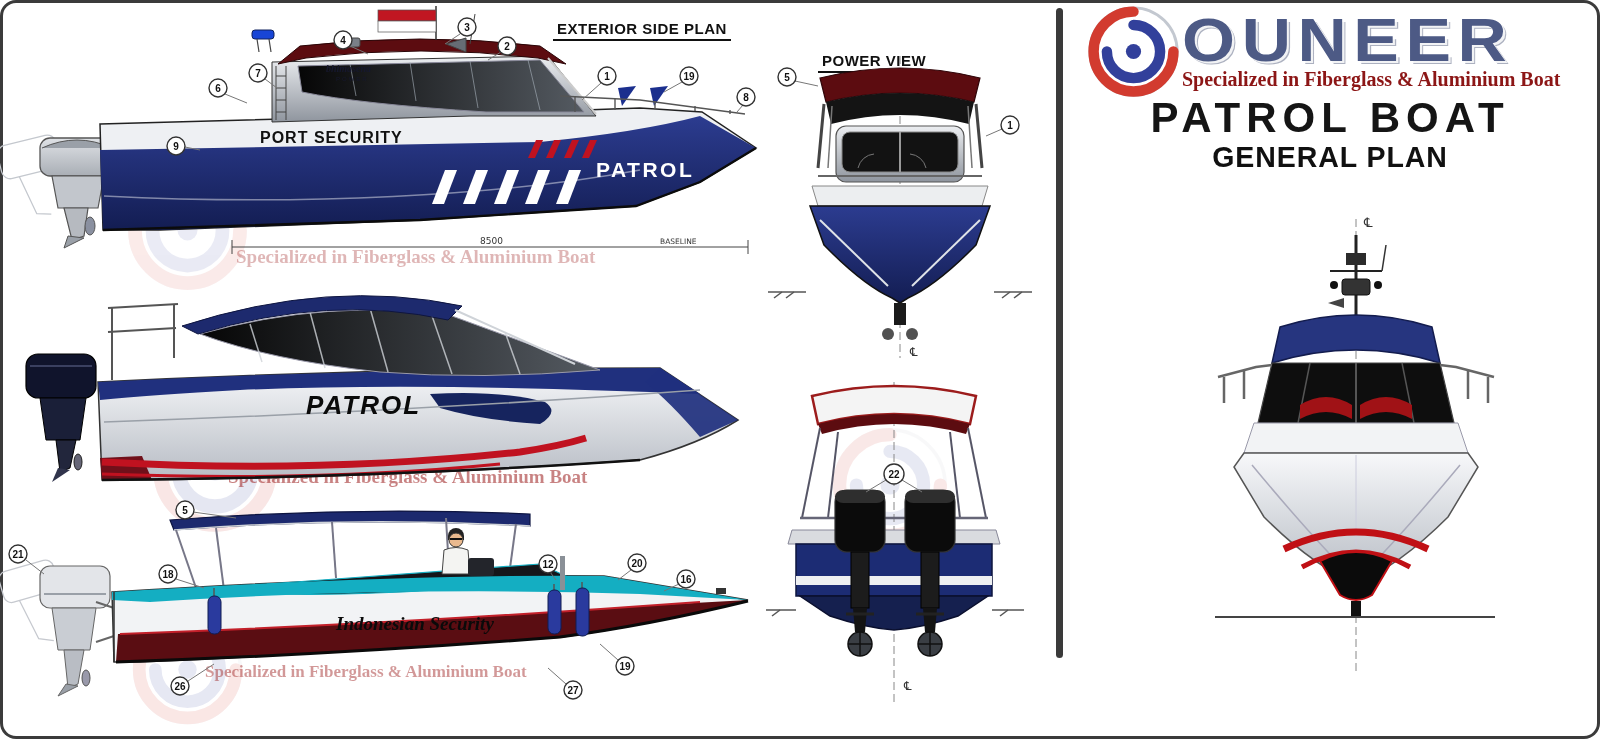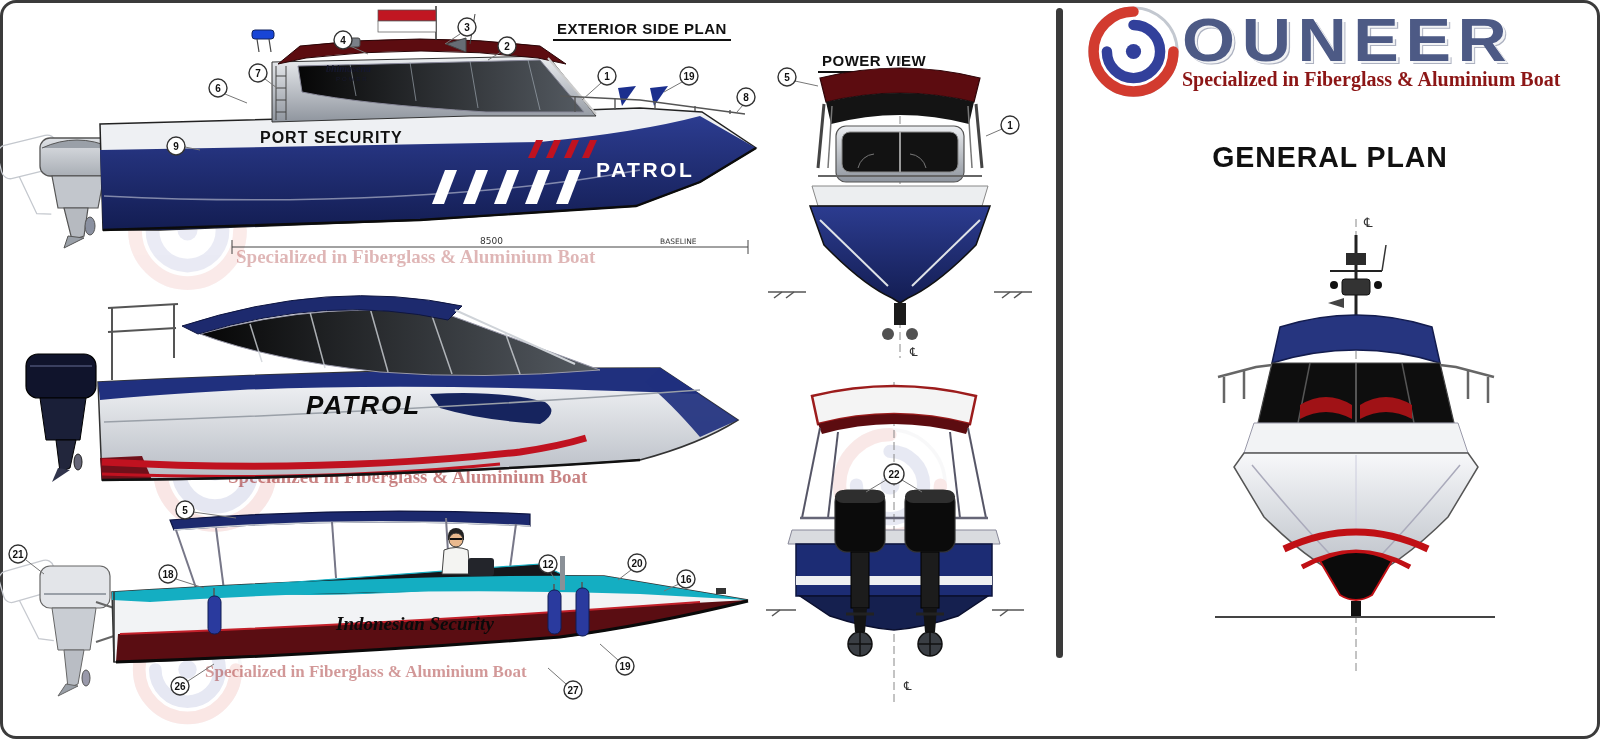--- a/index.html
+++ b/index.html
@@ -480,20 +480,21 @@
     </g>
   </svg>
 
   <div class="divider"></div>
 
   <svg class="abs" viewBox="0 0 100 100" style="left:1086px;top:4px;width:95px;height:95px">
       <use href="#swirl-logo"></use>
     </svg>
   <div class="brand-name">OUNEER</div>
   <div class="brand-tagline">Specialized in Fiberglass &amp; Aluminium Boat</div>
+  <div class="plan-title">PATROL BOAT</div>
   <div class="plan-subtitle">GENERAL PLAN</div>
 
   <svg class="abs" style="left:1160px;top:205px;z-index:1" width="430" height="500" viewBox="0 0 430 500">
     <line x1="196" y1="14" x2="196" y2="470" stroke="#888" stroke-width="1" stroke-dasharray="8 4"></line>
     <text x="204" y="22" class="cl-sym" style="font-size:13px">℄</text>
     <g>
       <line x1="196" y1="30" x2="196" y2="120" stroke="#222" stroke-width="3"></line>
       <rect x="186" y="48" width="20" height="12" fill="#2b2b2b"></rect>
       <line x1="170" y1="66" x2="222" y2="66" stroke="#222" stroke-width="2"></line>
       <rect x="182" y="74" width="28" height="16" rx="3" fill="#333" stroke="#111"></rect>

